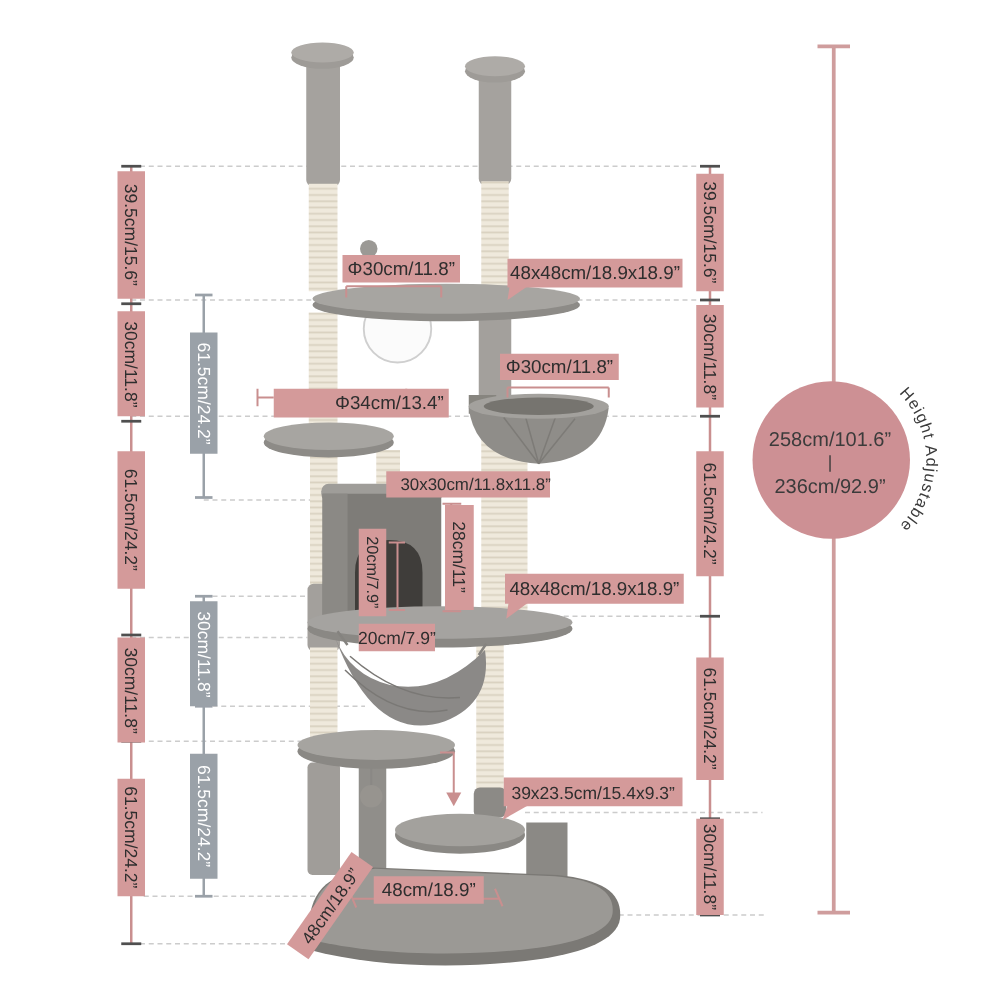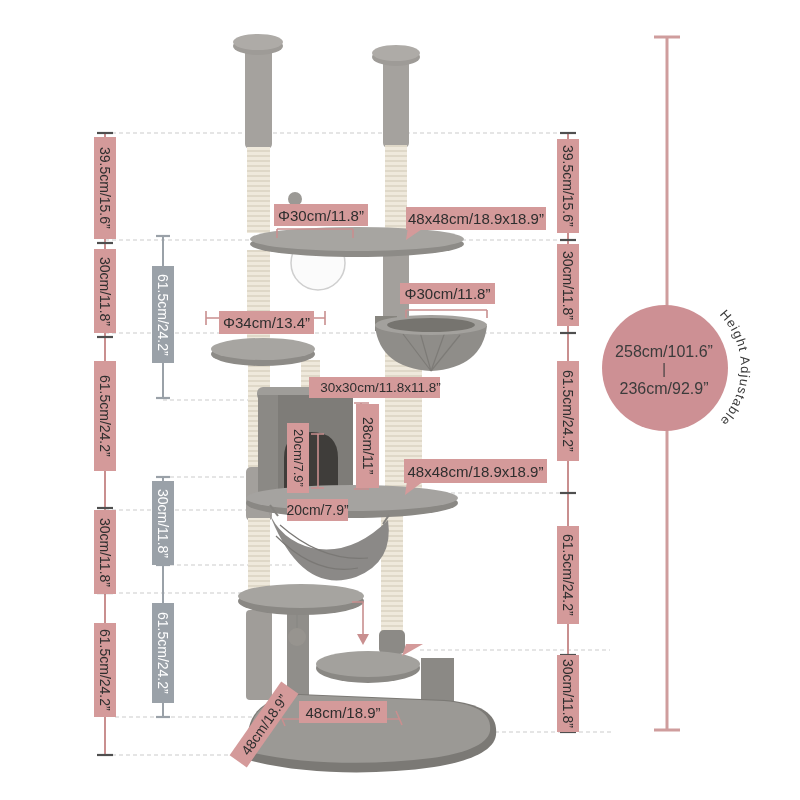--- a/index.html
+++ b/index.html
@@ -211,23 +211,24 @@
   <div class="lab gray vert" style="left:152px;top:603px;width:22px;height:100px;">61.5cm/24.2”</div>
 
   <div class="lab vert" style="left:557px;top:139px;width:22px;height:94px;">39.5cm/15.6”</div>
   <div class="lab vert" style="left:557px;top:244px;width:22px;height:82px;">30cm/11.8”</div>
   <div class="lab vert" style="left:557px;top:361px;width:22px;height:100px;">61.5cm/24.2”</div>
   <div class="lab vert" style="left:557px;top:526px;width:22px;height:98px;">61.5cm/24.2”</div>
   <div class="lab vert" style="left:557px;top:655px;width:22px;height:77px;">30cm/11.8”</div>
 
   <div class="lab" style="left:274px;top:204px;width:94px;height:22px;">Φ30cm/11.8”</div>
   <div class="lab" style="left:406px;top:207px;width:140px;height:23px;">48x48cm/18.9x18.9”</div>
-  <div class="lab" style="left:219px;top:311px;width:95px;height:23px;">Φ34cm/13.4”</div>
+  <div class="lab" style="left:219px;top:311px;width:95px;height:23px;padding-left:45px;">Φ34cm/13.4”</div>
   <div class="lab" style="left:400px;top:283px;width:95px;height:21px;">Φ30cm/11.8”</div>
   <div class="lab fs135" style="left:309px;top:377px;width:119px;height:21px;padding-left:12px;">30x30cm/11.8x11.8”</div>
   <div class="lab vert" style="left:356px;top:404px;width:23px;height:84px;">28cm/11”</div>
   <div class="lab vert fs13" style="left:287px;top:423px;width:22px;height:70px;">20cm/7.9”</div>
   <div class="lab fs14" style="left:287px;top:499px;width:61px;height:22px;">20cm/7.9”</div>
   <div class="lab" style="left:404px;top:459px;width:143px;height:24px;">48x48cm/18.9x18.9”</div>
+  <div class="lab fs14" style="left:403px;top:622px;width:143px;height:23px;">39x23.5cm/15.4x9.3”</div>
   <div class="lab" style="left:299px;top:701px;width:88px;height:22px;">48cm/18.9”</div>
   <div class="lab fs14 rot55" style="left:219px;top:714px;width:90px;height:21px;">48cm/18.9”</div>
 
 </div>
 
 </body></html>

